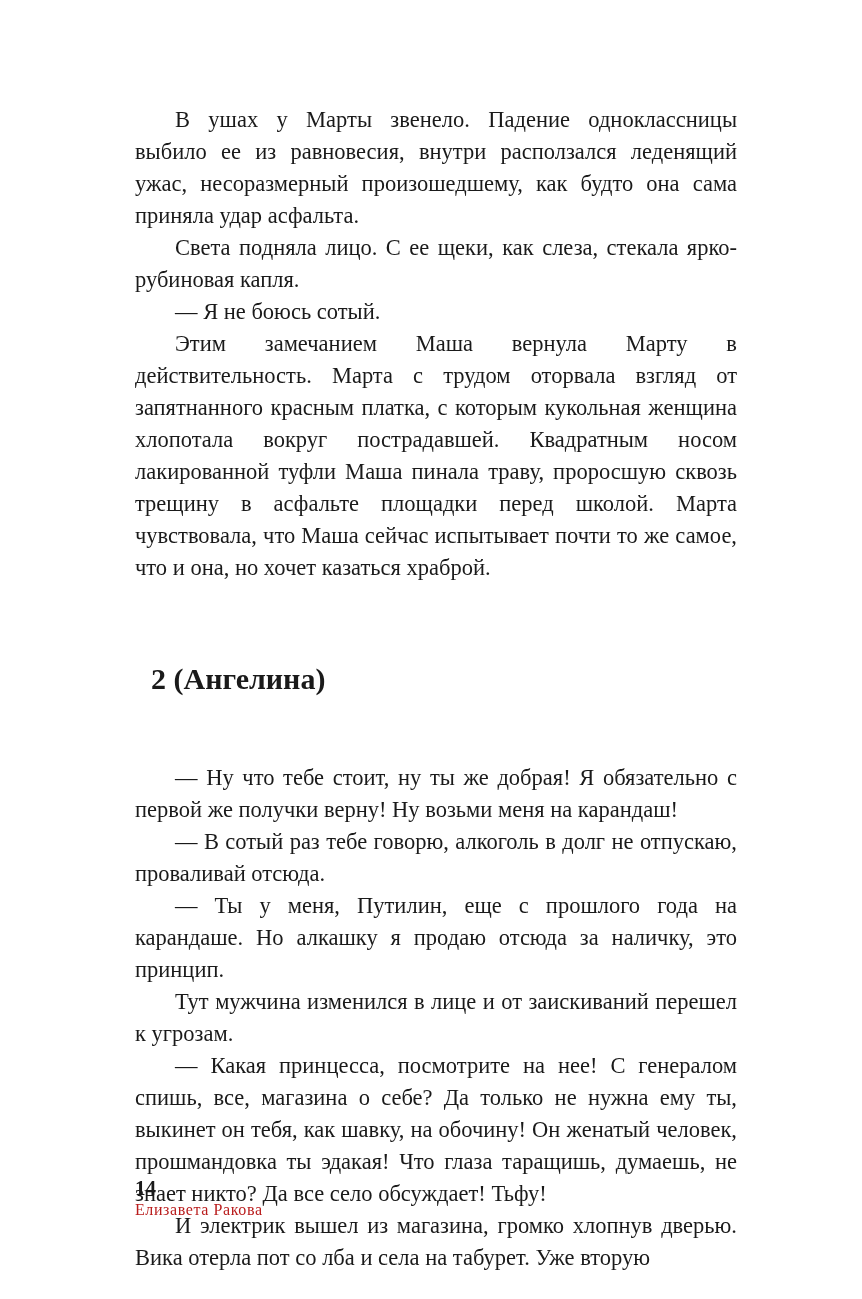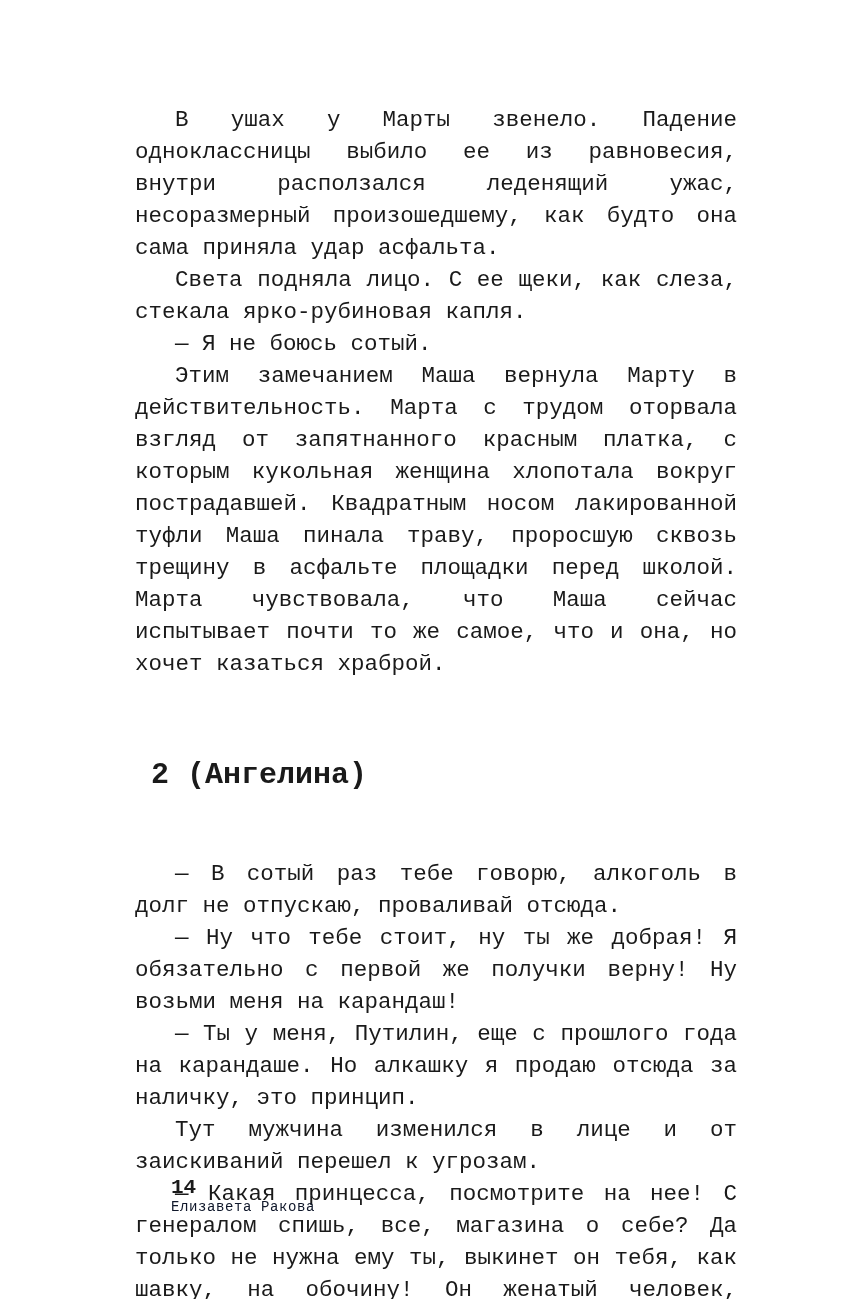--- a/index.html
+++ b/index.html
@@ -5,21 +5,21 @@
   html, body {
     margin: 0;
     padding: 0;
     background: #ffffff;
   }
   .page {
     position: relative;
     width: 862px;
     height: 1299px;
     background: #ffffff;
-    font-family: Liberation Mono, monospace;
+    font-family: Liberation Serif, serif;
     color: #1a1a1a;
     overflow: hidden;
   }
   .text-block {
     position: absolute;
     left: 135px;
     top: 104px;
     width: 602px;
     font-size: 22.5px;
     line-height: 32px;
@@ -50,42 +50,41 @@
     justify-content: space-between;
     align-items: baseline;
     flex-direction: column;
   }
   .page-number {
     font-size: 21px;
     font-weight: bold;
     color: #1a1a1a;
   }
   .running-author {
-    font-size: 14px;
+    font-size: 16px;
     letter-spacing: 0.6px;
-    color: #0f172a;
-    margin-left: 36px;
+    color: #b91c1c;
   }
 </style>
 </head>
 <body>
 
 <div class="page">
 
   <div class="text-block">
 
     <p class="indent">В ушах у Марты звенело. Падение одноклассницы выбило ее из равновесия, внутри расползался леденящий ужас, несоразмерный произошедшему, как будто она сама приняла удар асфальта.</p>
     <p class="indent">Света подняла лицо. С ее щеки, как слеза, стекала ярко-рубиновая капля.</p>
     <p class="indent">— Я не боюсь сотый.</p>
     <p class="indent">Этим замечанием Маша вернула Марту в действительность. Марта с трудом оторвала взгляд от запятнанного красным платка, с которым кукольная женщина хлопотала вокруг пострадавшей. Квадратным носом лакированной туфли Маша пинала траву, проросшую сквозь трещину в асфальте площадки перед школой. Марта чувствовала, что Маша сейчас испытывает почти то же самое, что и она, но хочет казаться храброй.</p>
 
     <h2 class="chapter-heading">2 (Ангелина)</h2>
 
+    <p class="indent">— Ну что тебе стоит, ну ты же добрая! Я обязательно с первой же получки верну! Ну возьми меня на карандаш!</p>
     <p class="indent">— В сотый раз тебе говорю, алкоголь в долг не отпускаю, проваливай отсюда.</p>
-    <p class="indent">— Ну что тебе стоит, ну ты же добрая! Я обязательно с первой же получки верну! Ну возьми меня на карандаш!</p>
     <p class="indent">— Ты у меня, Путилин, еще с прошлого года на карандаше. Но алкашку я продаю отсюда за наличку, это принцип.</p>
     <p class="indent">Тут мужчина изменился в лице и от заискиваний перешел к угрозам.</p>
     <p class="indent">— Какая принцесса, посмотрите на нее! С генералом спишь, все, магазина о себе? Да только не нужна ему ты, выкинет он тебя, как шавку, на обочину! Он женатый человек, прошмандовка ты эдакая! Что глаза таращишь, думаешь, не знает никто? Да все село обсуждает! Тьфу!</p>
     <p class="indent">И электрик вышел из магазина, громко хлопнув дверью. Вика отерла пот со лба и села на табурет. Уже вторую</p>
 
   </div>
 
   <div class="footer">
     <span class="page-number">14</span>
     <span class="running-author">Елизавета Ракова</span>

